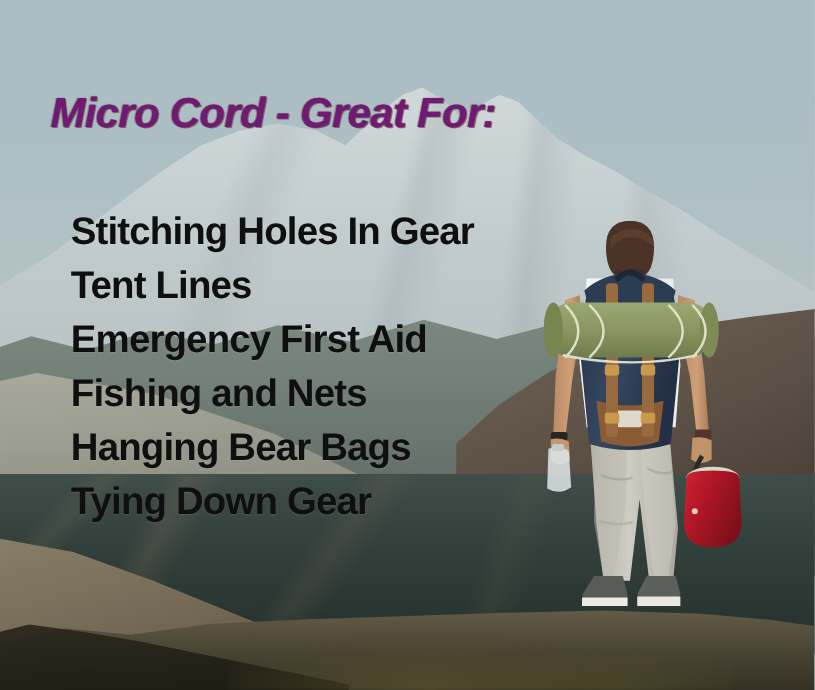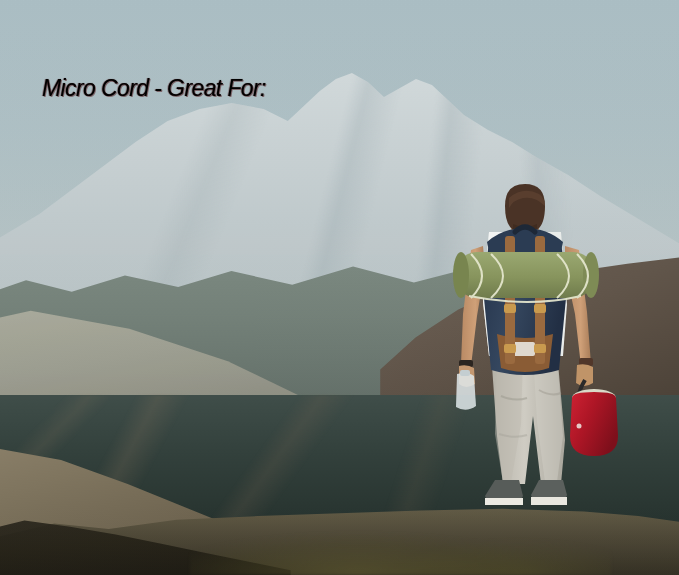--- a/index.html
+++ b/index.html
@@ -126,24 +126,24 @@
   }
 
   
   .hiker{position:absolute;left:453px;top:184px;width:178px;height:391px;}
   .hiker svg{display:block;}
 
   
   .headline{
     position:absolute;left:42px;top:77px;
     font-family:"Liberation Sans",sans-serif;
-    font-weight:normal;font-style:italic;
-    font-size:23px;line-height:1;
+    font-weight:bold;font-style:italic;
+    font-size:35px;line-height:1;
     letter-spacing:-.6px;
-    color:#000000;
+    color:#701a75;
     white-space:nowrap;
     text-shadow:
       0 0 1px rgba(60,0,8,.55),
       1px 1px 0 rgba(70,6,12,.45),
       -1px 0 0 rgba(70,6,12,.25);
   }
 
   .bullets{
     position:absolute;left:59px;top:170px;
     width:430px;
@@ -289,14 +289,22 @@
         <path d="M132 196 q-6 10 -6 16" stroke="#2a2a2a" stroke-width="4" fill="none"></path>
         <ellipse cx="141" cy="214" rx="22" ry="9" fill="#d9d9c8"></ellipse>
         <path d="M119 214 q0 -6 22 -6 q22 0 22 6 l2 38 q0 20 -24 20 q-24 0 -24 -20 Z" fill="url(#sack)"></path>
         <circle cx="126" cy="242" r="2.5" fill="#efe9e2" opacity=".85"></circle>
       </g>
     </svg>
   </div>
 
   <div class="headline">Micro Cord - Great For:</div>
 
+  <div class="bullets">
+    <div class="bullet">Stitching Holes In Gear</div>
+    <div class="bullet">Tent Lines</div>
+    <div class="bullet">Emergency First Aid</div>
+    <div class="bullet">Fishing and Nets</div>
+    <div class="bullet">Hanging Bear Bags</div>
+    <div class="bullet">Tying Down Gear</div>
+  </div>
 
 </div>
 
 </body></html>

